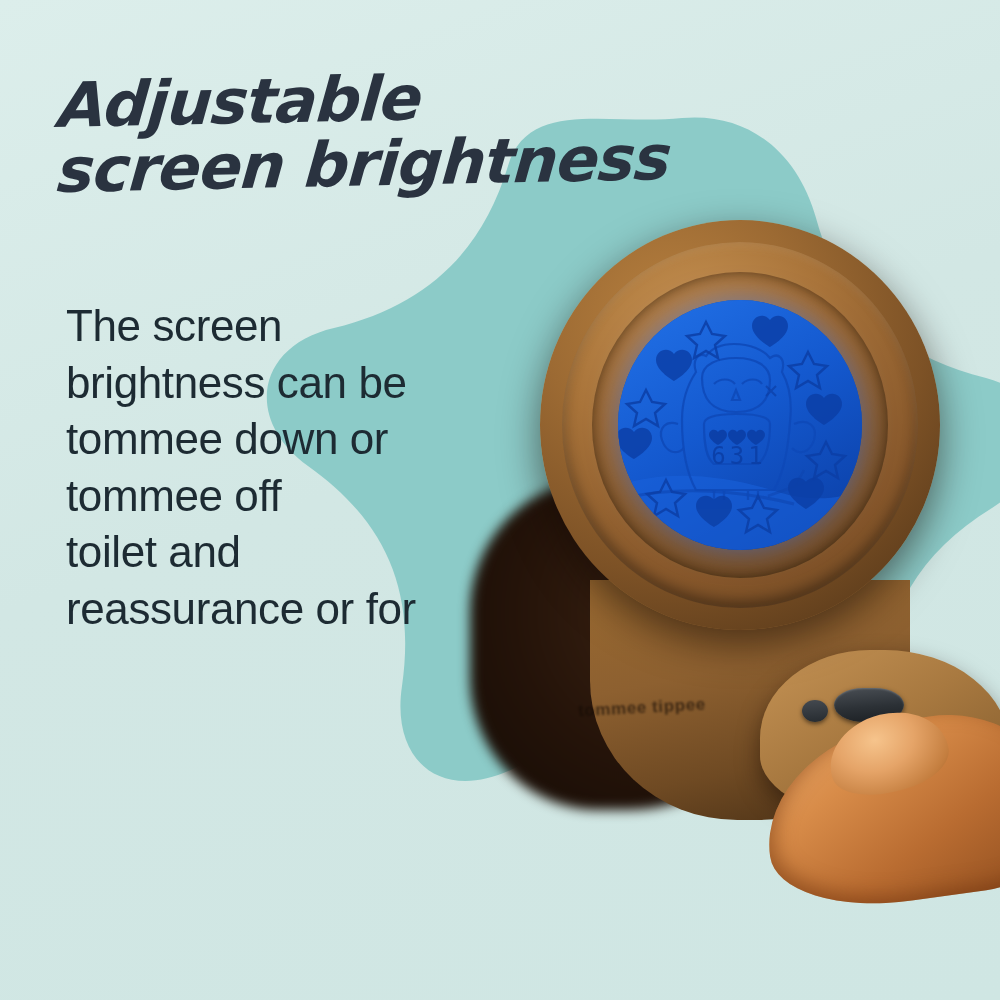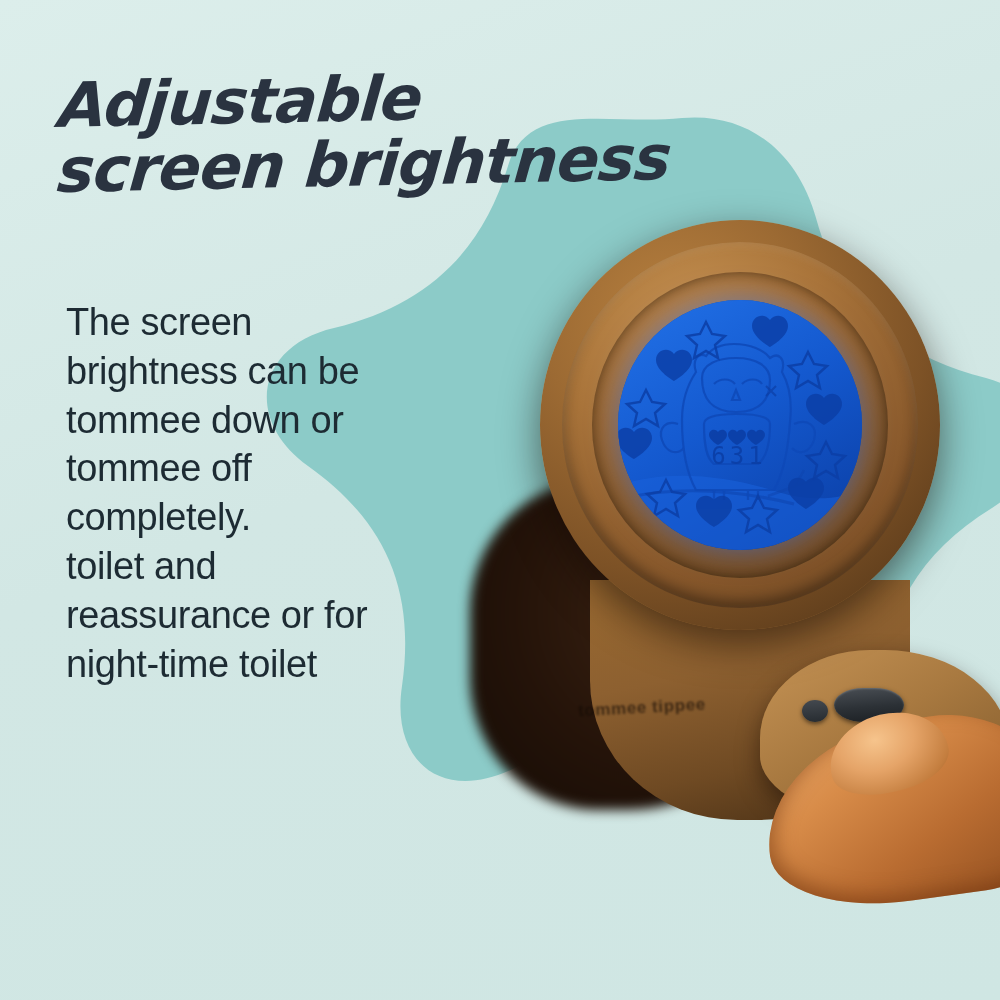--- a/index.html
+++ b/index.html
@@ -51,21 +51,21 @@
   .headline .h-line { display: block; white-space: nowrap; }
   .headline .h-line:nth-child(2) { margin-left: 4px; margin-top: 2px; }
 
   .body-copy {
     position: absolute;
     left: 66px;
     top: 298px;
     width: 420px;
     color: #1d2b33;
     font-family: "Liberation Sans", sans-serif;
-    font-size: 38px;
+    font-size: 44px;
     line-height: 1.285;
     font-weight: 300;
     letter-spacing: -0.4px;
   }
   .body-copy .b-line { display: block; white-space: nowrap; }
 
   
   .product { position: absolute; left: 430px; top: 180px; width: 600px; height: 640px; }
 
   .dark-shadow {
@@ -230,24 +230,22 @@
   <div class="headline">
     <span class="h-line">Adjustable</span>
     <span class="h-line">screen brightness</span>
   </div>
 
   <div class="body-copy">
     <span class="b-line">The screen</span>
     <span class="b-line">brightness can be</span>
     <span class="b-line">tommee down or</span>
     <span class="b-line">tommee off</span>
-    <span class="b-line">completely.</span>
     <span class="b-line">toilet and</span>
     <span class="b-line">reassurance or for</span>
-    <span class="b-line">night-time toilet</span>
   </div>
 
   <div class="product">
 
     <div class="table-surface"></div>
     <div class="dark-shadow"></div>
 
     <div class="neck"></div>
     <div class="base-foot"></div>
 

